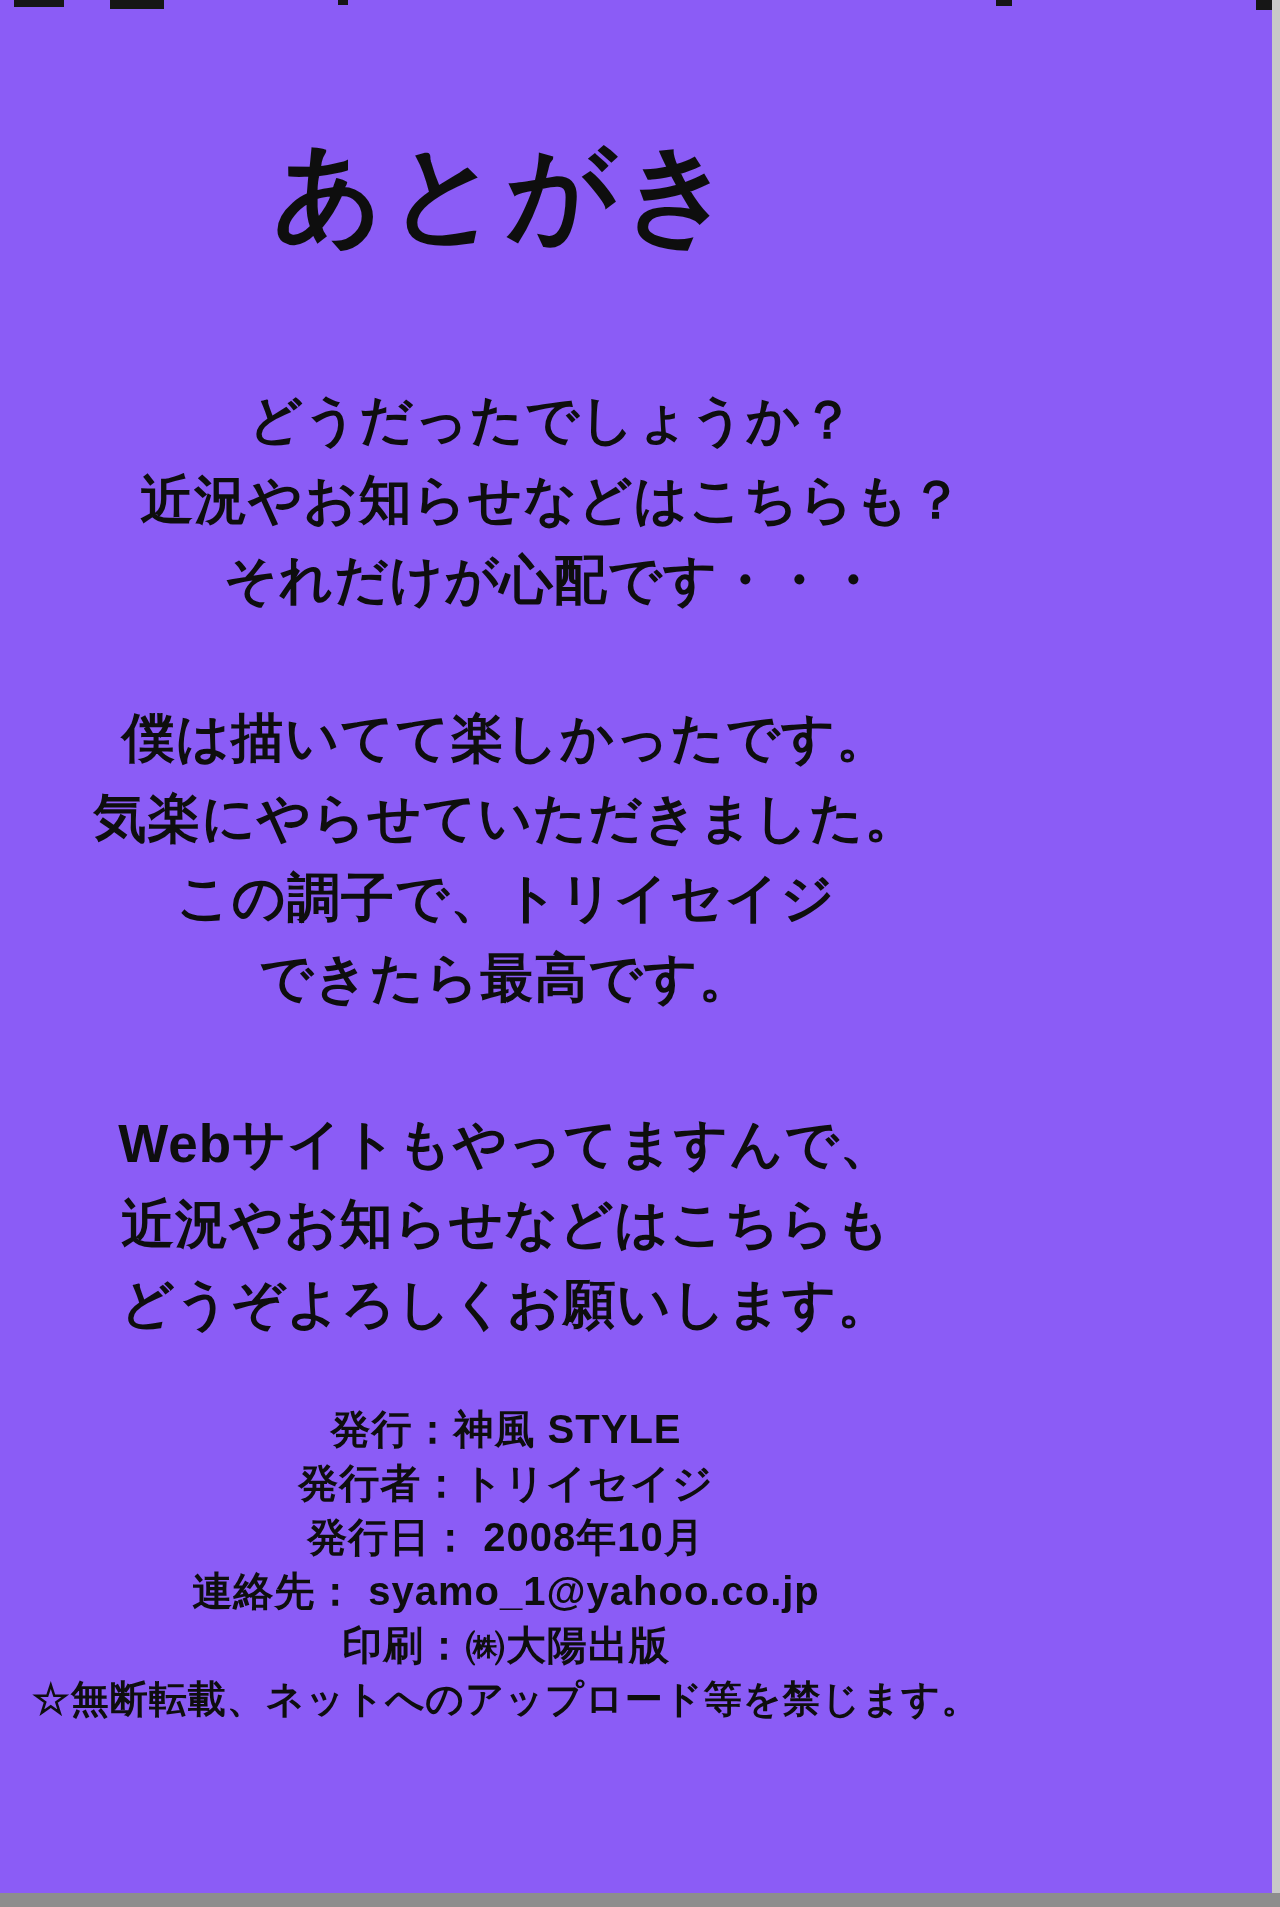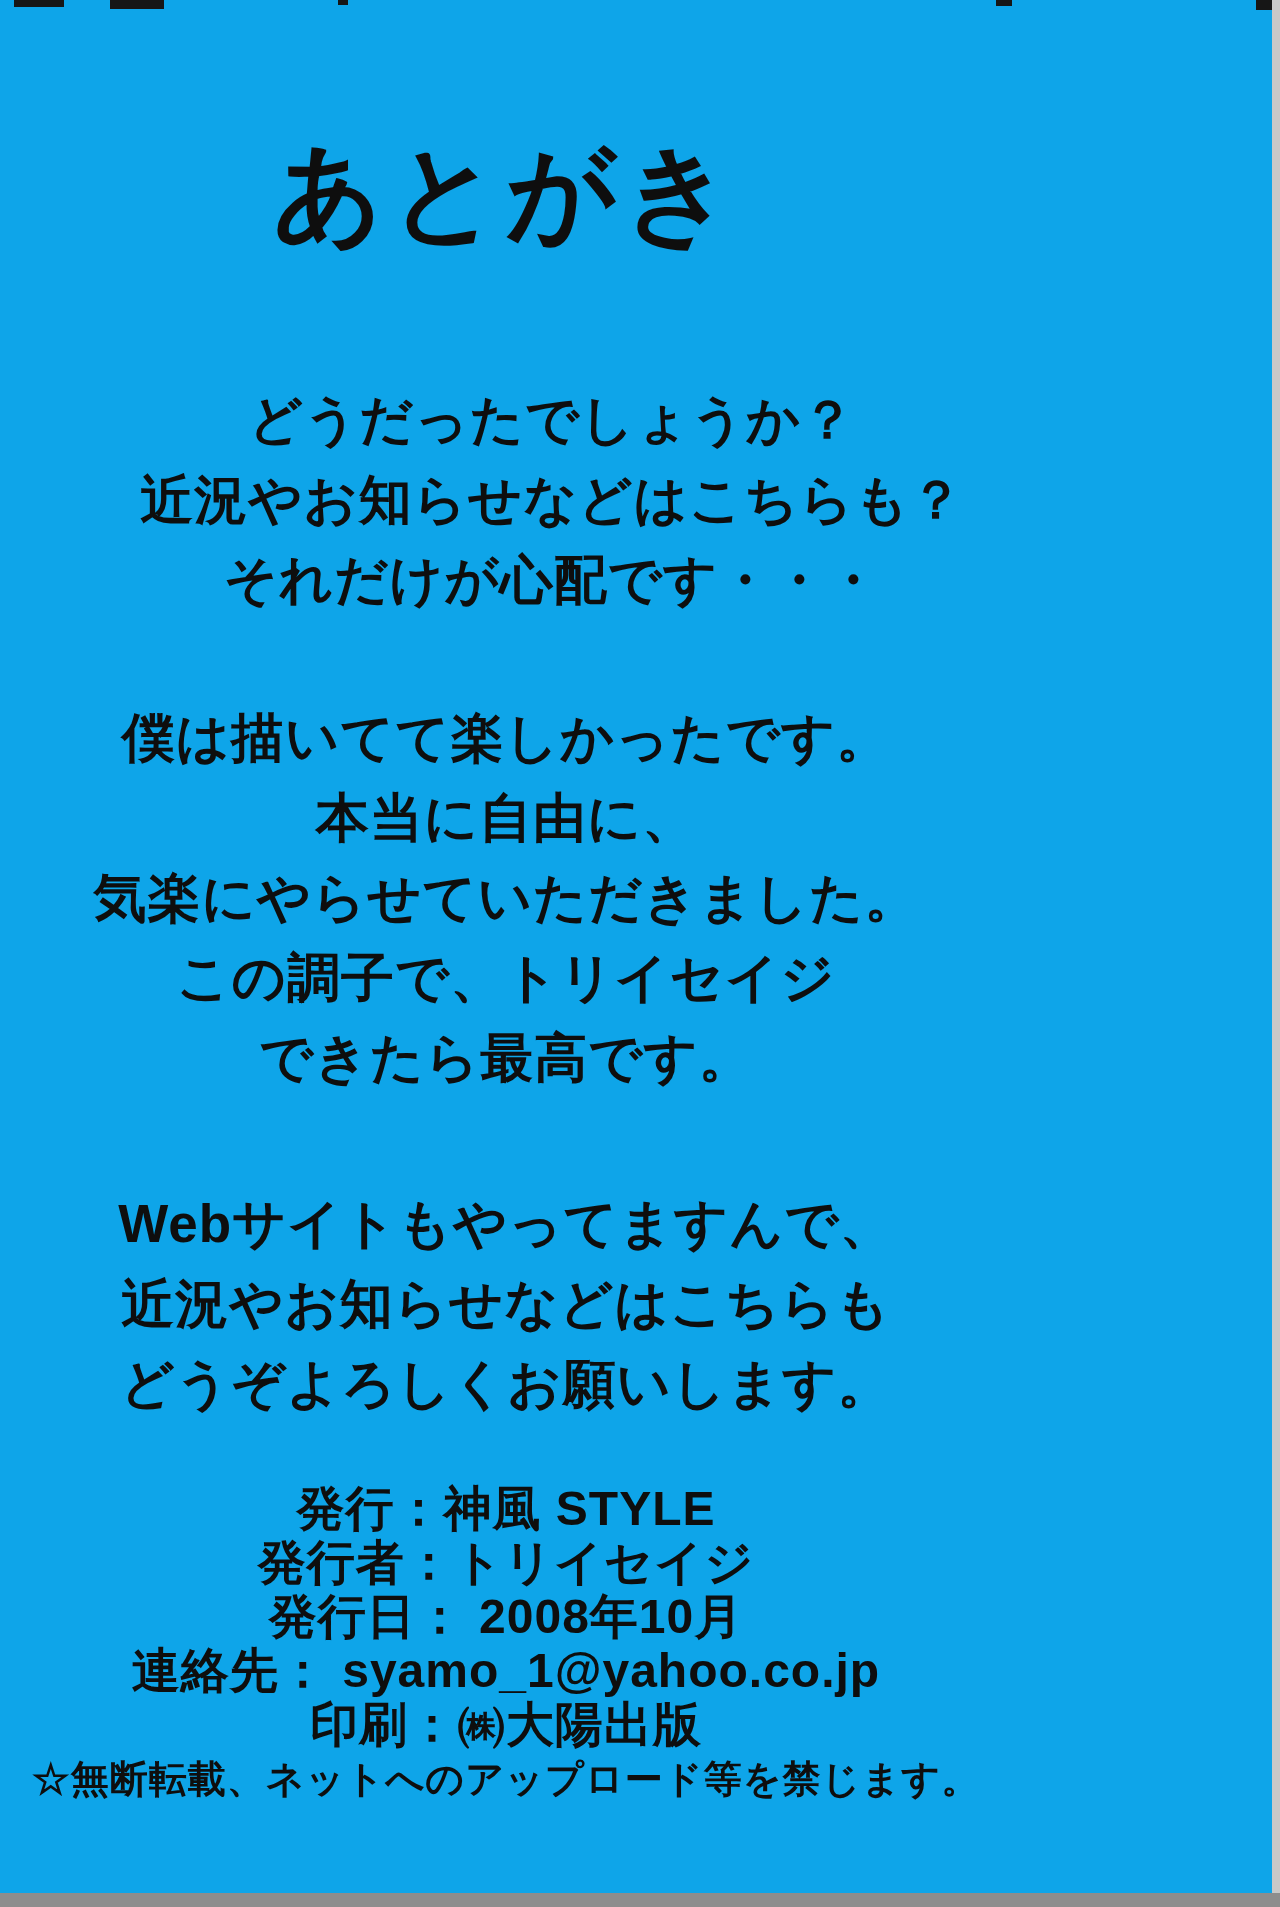--- a/index.html
+++ b/index.html
@@ -1,19 +1,19 @@
 <!DOCTYPE html>
 <html><head>
 <meta charset="utf-8">
 <style>
   html,body{margin:0;padding:0;background:#e8e8e8;}
   .page{
     position:relative;
     width:1280px;height:1907px;
-    background:#0ea5e9;
+    background:#8b5cf6;
     overflow:hidden;
     font-family:"Liberation Sans", sans-serif;
     color:#0e0e0e;
   }
   .content{
     width:1012px;
     padding-top:128px;
     text-align:center;
   }
   .title{
@@ -32,21 +32,21 @@
   .para .line{white-space:nowrap;}
   .para1{margin-top:122px;position:relative;left:46px;}
   .para2{margin-top:78px;}
   .para3{margin-top:86px;}
   .colophon{
     margin-top:58px;
     font-weight:bold;
     letter-spacing:1px;
   }
   .c-line{
-    font-size:48px;
+    font-size:40px;
     line-height:54px;
     white-space:nowrap;
   }
   .c-line.small{font-size:38px;}
   
   .artifact{position:absolute;}
   .speck{background:#161616;}
   .speck1{left:14px;top:0;width:50px;height:7px;}
   .speck2{left:110px;top:0;width:54px;height:9px;}
   .speck3{left:338px;top:0;width:10px;height:5px;}
@@ -64,21 +64,20 @@
     <h1 class="title">あとがき</h1>
 
     <div class="para para1">
       <div class="line">どうだったでしょうか？</div>
       <div class="line">近況やお知らせなどはこちらも？</div>
       <div class="line">それだけが心配です・・・</div>
     </div>
 
     <div class="para para2">
       <div class="line">僕は描いてて楽しかったです。</div>
-      <div class="line">本当に自由に、</div>
       <div class="line">気楽にやらせていただきました。</div>
       <div class="line">この調子で、トリイセイジ</div>
       <div class="line">できたら最高です。</div>
     </div>
 
     <div class="para para3">
       <div class="line">Webサイトもやってますんで、</div>
       <div class="line">近況やお知らせなどはこちらも</div>
       <div class="line">どうぞよろしくお願いします。</div>
     </div>

